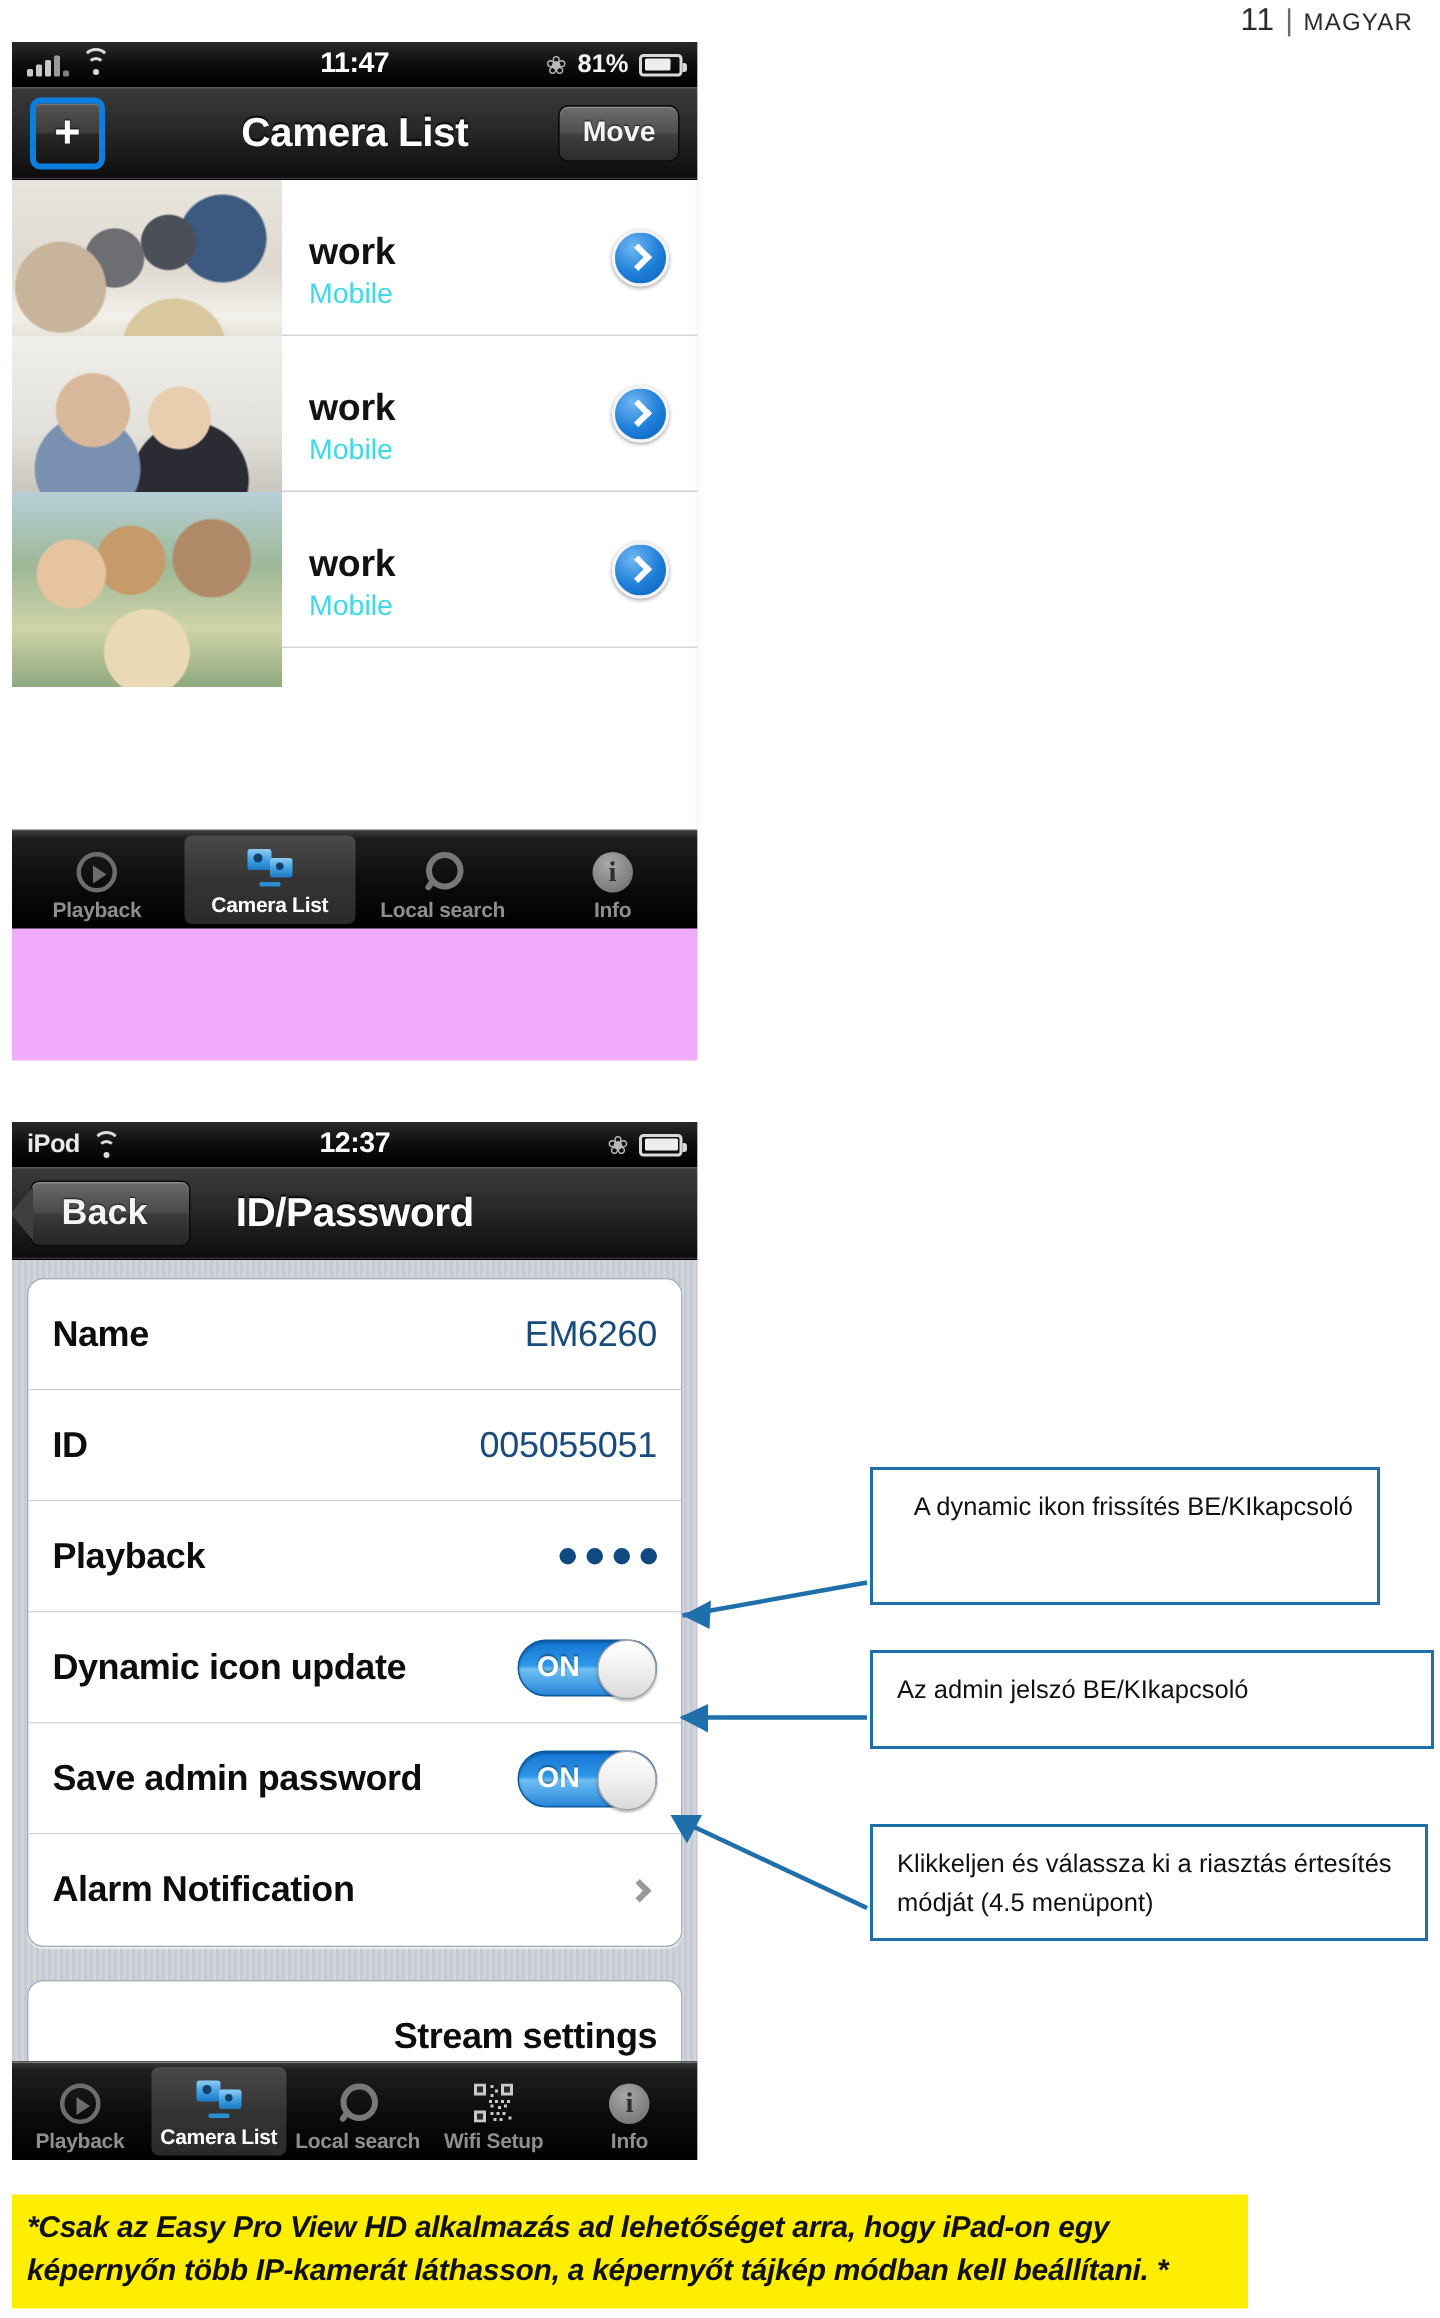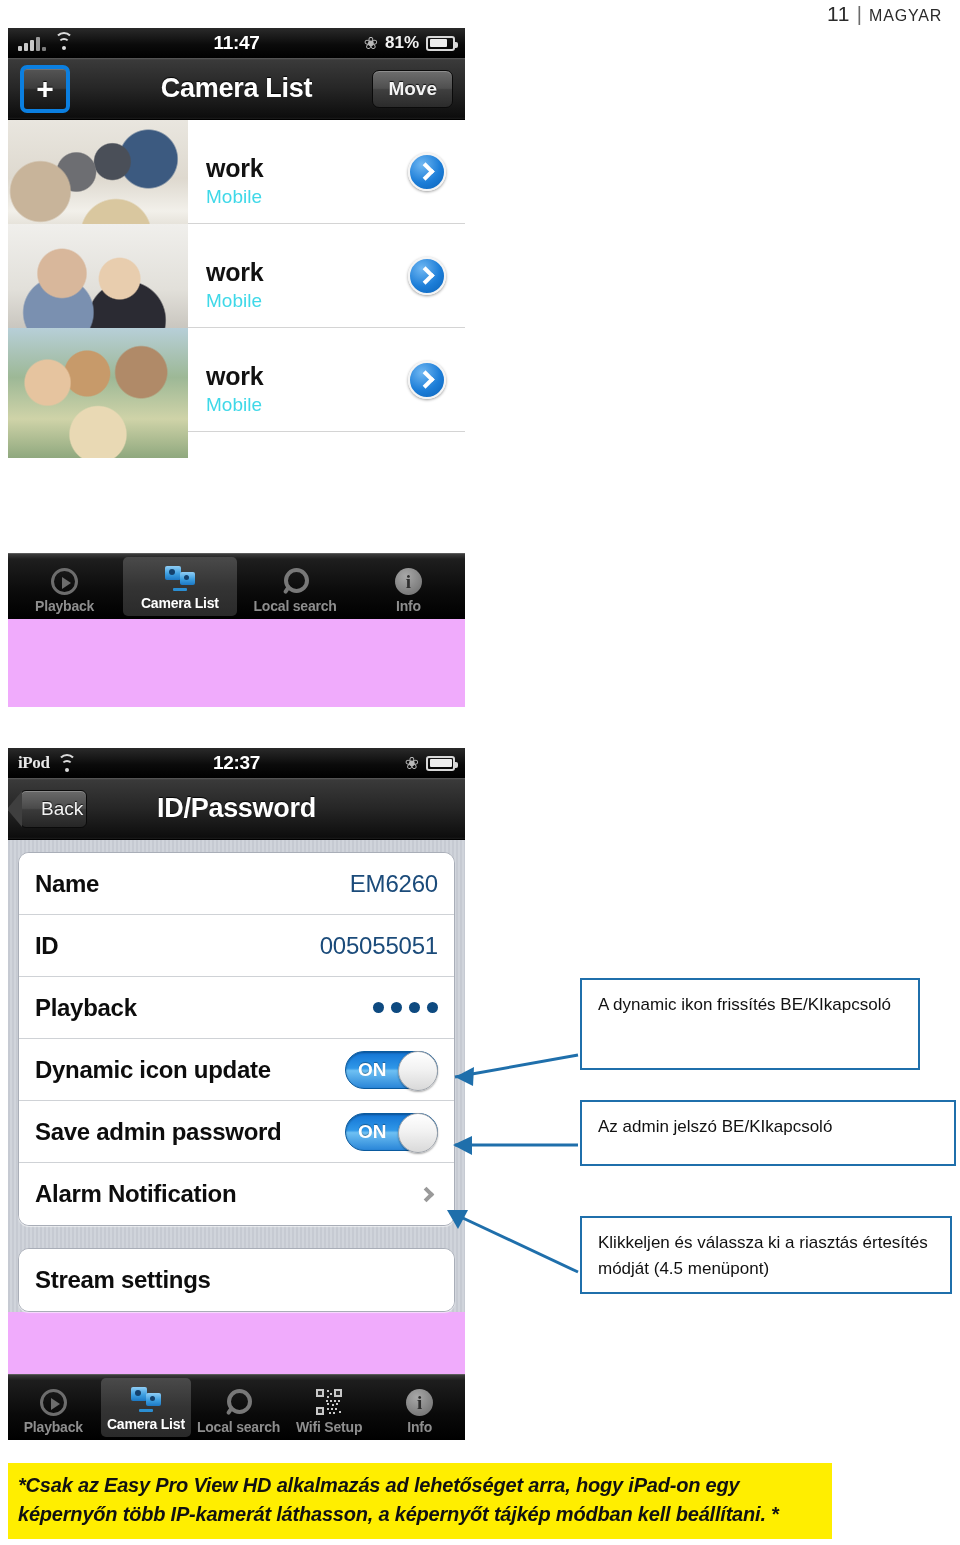--- a/index.html
+++ b/index.html
@@ -32,21 +32,21 @@
 
   
   .statusbar {
     height: 30px;
     background: linear-gradient(#2a2a2a 0%, #0b0b0b 55%, #000 100%);
     display: flex; align-items: center;
     padding: 0 10px;
     color: #f2f2f2;
     position: relative;
   }
-  .sb-left { display: flex; align-items: flex-end; gap: 8px; font-family: Liberation Serif, serif; }
+  .sb-left { display: flex; align-items: flex-end; gap: 8px; }
   .sb-carrier { font-size: 17px; font-weight: bold; letter-spacing: -0.4px; color:#e8e8e8; }
   .sb-bars { display: flex; align-items: flex-end; gap: 2px; height: 14px; }
   .sb-bars i { width: 4px; background: #c8c8c8; display: block; border-radius: 1px; }
   .sb-bars i:nth-child(1) { height: 5px; }
   .sb-bars i:nth-child(2) { height: 8px; }
   .sb-bars i:nth-child(3) { height: 11px; }
   .sb-bars i:nth-child(4) { height: 14px; background:#9a9a9a; }
   .sb-bars i:nth-child(5) { height: 4px; background:#7d7d7d; }
   .sb-wifi { width: 20px; height: 16px; position: relative; }
   .sb-wifi span {
@@ -115,25 +115,25 @@
     padding: 7px 15px;
     border-radius: 7px;
     border: 1px solid #0a0a0a;
     background: linear-gradient(#6e6e6e 0%, #4f4f4f 48%, #3f3f3f 52%, #2b2b2b 100%);
     color: #f4f4f4; font-size: 19px; font-weight: bold;
     text-shadow: 0 -1px 1px rgba(0,0,0,0.8);
     box-shadow: inset 0 1px 0 rgba(255,255,255,0.22);
   }
   .btn-back {
     z-index: 3; position: relative;
-    padding: 7px 3px 7px 20px;
+    padding: 7px 28px 7px 20px;
     border-radius: 6px;
     border: 1px solid #0a0a0a;
     background: linear-gradient(#6a6a6a 0%, #4a4a4a 48%, #3a3a3a 52%, #262626 100%);
-    color: #f4f4f4; font-size: 19px; font-weight: normal;
+    color: #f4f4f4; font-size: 24px; font-weight: bold;
     text-shadow: 0 -1px 1px rgba(0,0,0,0.8);
     box-shadow: inset 0 1px 0 rgba(255,255,255,0.22);
   }
   .btn-back::before {
     content:''; position: absolute; left: -14px; top: 50%;
     transform: translateY(-50%);
     width: 0; height: 0;
     border-top: 18px solid transparent;
     border-bottom: 18px solid transparent;
     border-right: 15px solid #3f3f3f;
@@ -264,25 +264,26 @@
   }
   .group {
     background: #ffffff;
     border: 1px solid #a9aeb8;
     border-radius: 11px;
     overflow: hidden;
     box-shadow: 0 1px 1px rgba(255,255,255,0.6);
   }
   .group + .group { margin-top: 22px; }
   .srow {
-    height: 62px;
+    height: 74px;
     display: flex; align-items: center;
     padding: 0 16px;
     border-bottom: 1px solid #cfd2d6;
     background: #fff;
+    justify-content: flex-end;
   }
   .srow:last-child { border-bottom: none; }
   .srow-label { font-size: 24px; font-weight: bold; color: #0d0d0d; letter-spacing: -0.3px; }
   .srow-value { margin-left: auto; font-size: 24px; color: #1b4b7a; letter-spacing: -0.2px; }
   .pwd-dots { margin-left: auto; display: flex; gap: 7px; }
   .pwd-dots i { width: 11px; height: 11px; border-radius: 50%; background: #0e4a80; display:block; }
   
   .toggle {
     margin-left: auto;
     width: 93px; height: 38px; border-radius: 19px;
@@ -596,19 +597,19 @@
     <line x1="578" y1="1145" x2="455" y2="1145" stroke="#1f6fab" stroke-width="3"></line>
     <polygon points="453,1145 472,1136 472,1155" fill="#1f6fab"></polygon>
   </g>
 
   <g>
     <line x1="578" y1="1272" x2="450" y2="1212" stroke="#1f6fab" stroke-width="3"></line>
     <polygon points="447,1210 468,1210 458,1229" fill="#1f6fab"></polygon>
   </g>
 </svg>
 
-<div class="callout" style="left:580px; top:978px; width:340px; height:92px;">A dynamic ikon frissítés BE/KIkapcsoló</div>
+<div class="callout" style="left:580px; top:978px; width:340px; height:92px;text-align:right;">A dynamic ikon frissítés BE/KIkapcsoló</div>
 
 <div class="callout" style="left:580px; top:1100px; width:376px; height:66px;">Az admin jelszó BE/KIkapcsoló</div>
 
 <div class="callout" style="left:580px; top:1216px; width:372px; height:78px;">Klikkeljen és válassza ki a riasztás értesítés módját (4.5 menüpont)</div>
 
 <div class="footnote">*Csak az Easy Pro View HD alkalmazás ad lehetőséget arra, hogy iPad-on  egy képernyőn több IP-kamerát láthasson, a képernyőt  tájkép módban kell beállítani. *</div>
 
 </body></html>

